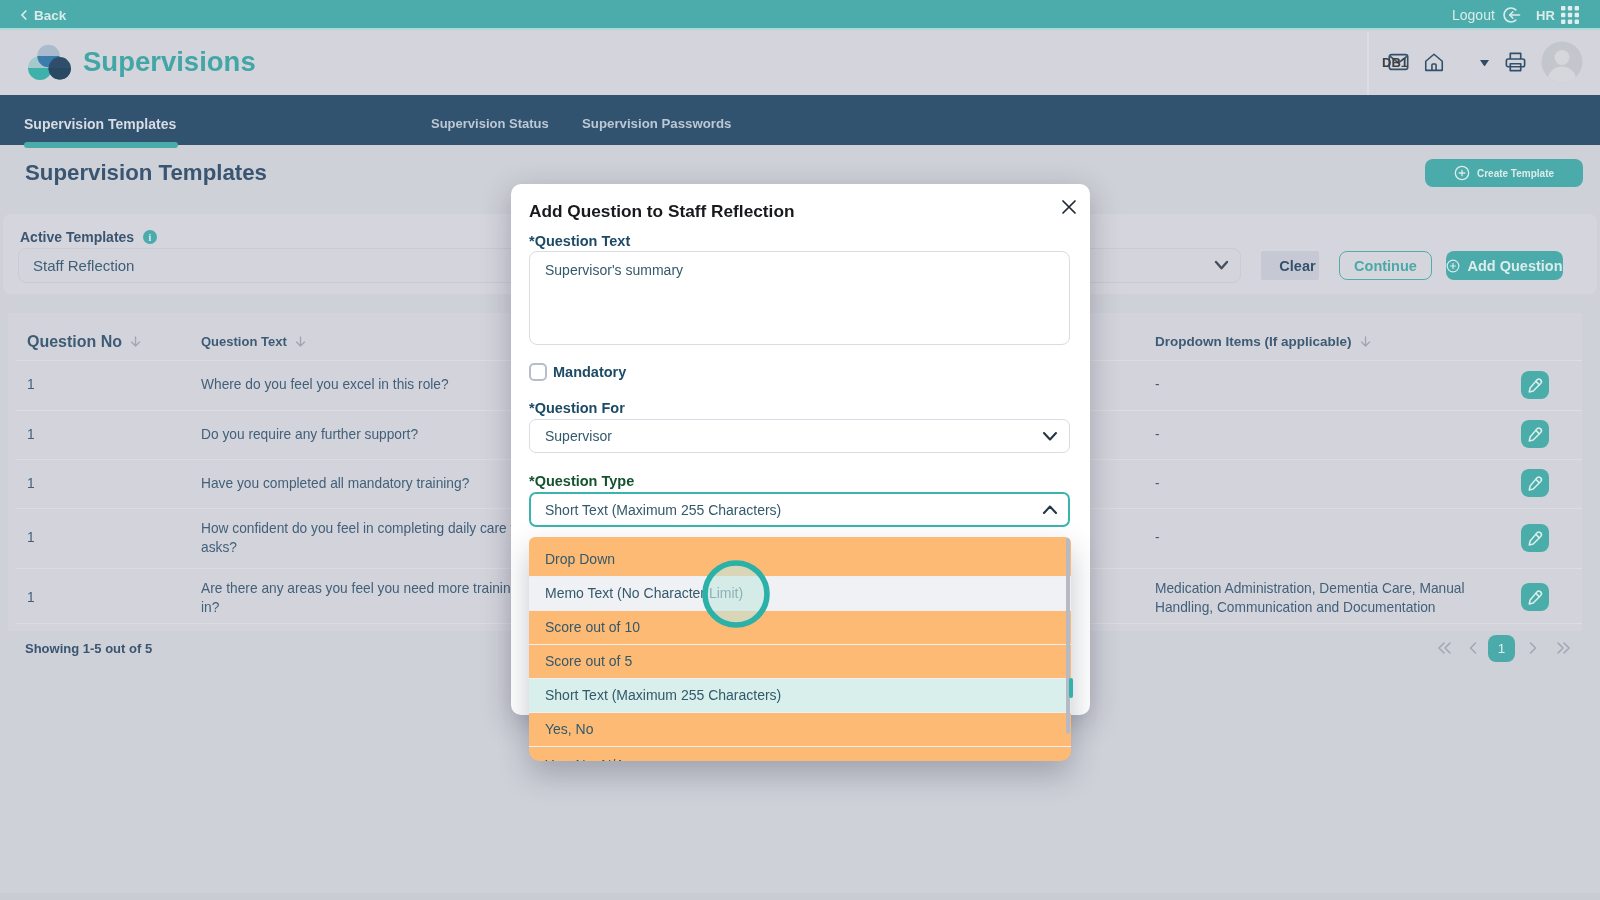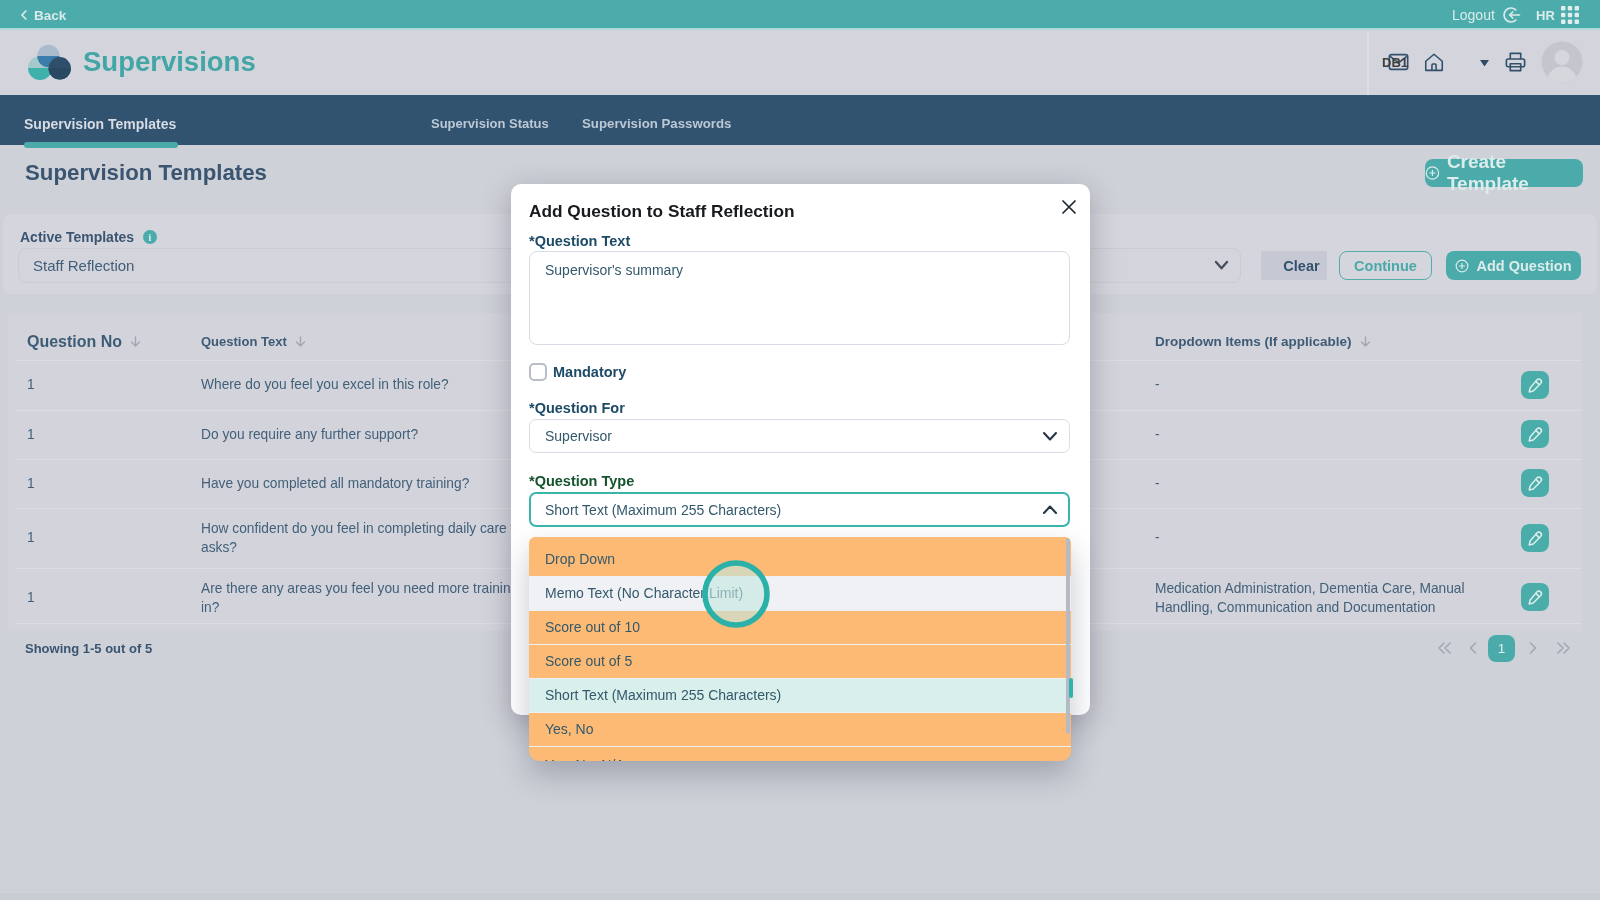--- a/index.html
+++ b/index.html
@@ -101,38 +101,38 @@
 <div class="abs" style="left:24px;top:141.5px;width:154px;height:6px;border-radius:4px;background:#4aabaa;"></div>
 <div class="abs row" style="left:431px;top:99px;height:49px;color:#bcc8d4;font-size:13px;font-weight:bold;">Supervision Status</div>
 <div class="abs row" style="left:582px;top:99px;height:49px;color:#bcc8d4;font-size:13.25px;font-weight:bold;">Supervision Passwords</div>
 
 <div class="abs row" style="left:25px;top:148px;height:49px;font-size:22.25px;font-weight:bold;color:#3a5571;">Supervision Templates</div>
 <div class="abs row" style="left:1425px;top:159px;width:158px;height:28px;background:#4aabaa;border-radius:8px;justify-content:center;">
   <svg width="16" height="16" viewBox="0 0 24 24" fill="none" stroke="#dcebeb" stroke-width="2" style="margin-right:7px">
         <circle cx="12" cy="12" r="10"></circle>
         <path d="M12 7v10M7 12h10"></path>
       </svg>
-  <span style="color:#dcebeb;font-size:19px;font-weight:bold;">Create Template</span>
+  <span style="color:#dcebeb;font-size:10px;font-weight:bold;">Create Template</span>
 </div>
 
 <div class="abs" style="left:3px;top:214px;width:1594px;height:80px;background:#d5d6dd;border-radius:8px;"></div>
 <div class="abs row" style="left:20px;top:229px;height:16px;font-size:14px;font-weight:bold;color:#3a5571;">Active Templates
   <svg width="14" height="14" viewBox="0 0 14 14" style="margin-left:9px;">
         <circle cx="7" cy="7" r="7" fill="#4aabaa"></circle>
         <text x="7" y="10.5" text-anchor="middle" font-size="10" font-weight="bold" fill="#dff0f0" font-family="Liberation Serif, serif">i</text>
       </svg>
 </div>
 <div class="abs" style="left:18px;top:248px;width:1223px;height:35px;background:#d4d5dc;border:1px solid #c9ccd5;border-radius:8px;"></div>
 <div class="abs row" style="left:33px;top:248px;height:35px;font-size:15px;color:#3f5e78;">Staff Reflection</div>
 <svg class="abs" style="left:1214px;top:260px;" width="15" height="11" viewBox="0 0 15 11" fill="none" stroke="#474e5c" stroke-width="2.4" stroke-linecap="round" stroke-linejoin="round">
       <path d="M2 2 L7.5 8.3 L13 2"></path>
     </svg>
-<div class="abs row" style="left:1261px;top:251px;width:66px;height:29px;background:#c6c9d3;border-radius:2px;justify-content:center;font-size:14.5px;font-weight:bold;color:#33516d;padding-left:15px;">Clear</div>
+<div class="abs row" style="left:1261px;top:251px;width:58px;height:29px;background:#c6c9d3;border-radius:2px;justify-content:center;font-size:14.5px;font-weight:bold;color:#33516d;padding-left:15px;">Clear</div>
 <div class="abs row" style="left:1339px;top:251px;width:93px;height:29px;border:1px solid #55abaa;border-radius:8px;justify-content:center;font-size:14.5px;font-weight:bold;color:#4aa9a8;">Continue</div>
-<div class="abs row" style="left:1446px;top:251px;width:135px;height:29px;background:#4aabaa;border-radius:8px;justify-content:center;">
+<div class="abs row" style="left:1446px;top:251px;width:117px;height:29px;background:#4aabaa;border-radius:8px;justify-content:center;">
   <svg width="14" height="14" viewBox="0 0 24 24" fill="none" stroke="#dcebeb" stroke-width="2" style="margin-right:7px">
         <circle cx="12" cy="12" r="10"></circle>
         <path d="M12 7v10M7 12h10"></path>
       </svg>
   <span style="color:#dcebeb;font-size:14.5px;font-weight:bold;">Add Question</span>
 </div>
 
 <div class="abs" style="left:8px;top:313px;width:1574px;height:318px;background:#d3d4db;"></div>
 <div class="abs row" style="left:27px;top:333px;height:17px;font-size:16px;font-weight:bold;color:#3e5b76;">Question No
   <svg width="11" height="11" viewBox="0 0 11 11" style="margin-left:8px" fill="none" stroke="#a0a7b2" stroke-width="1.4" stroke-linecap="round" stroke-linejoin="round">

